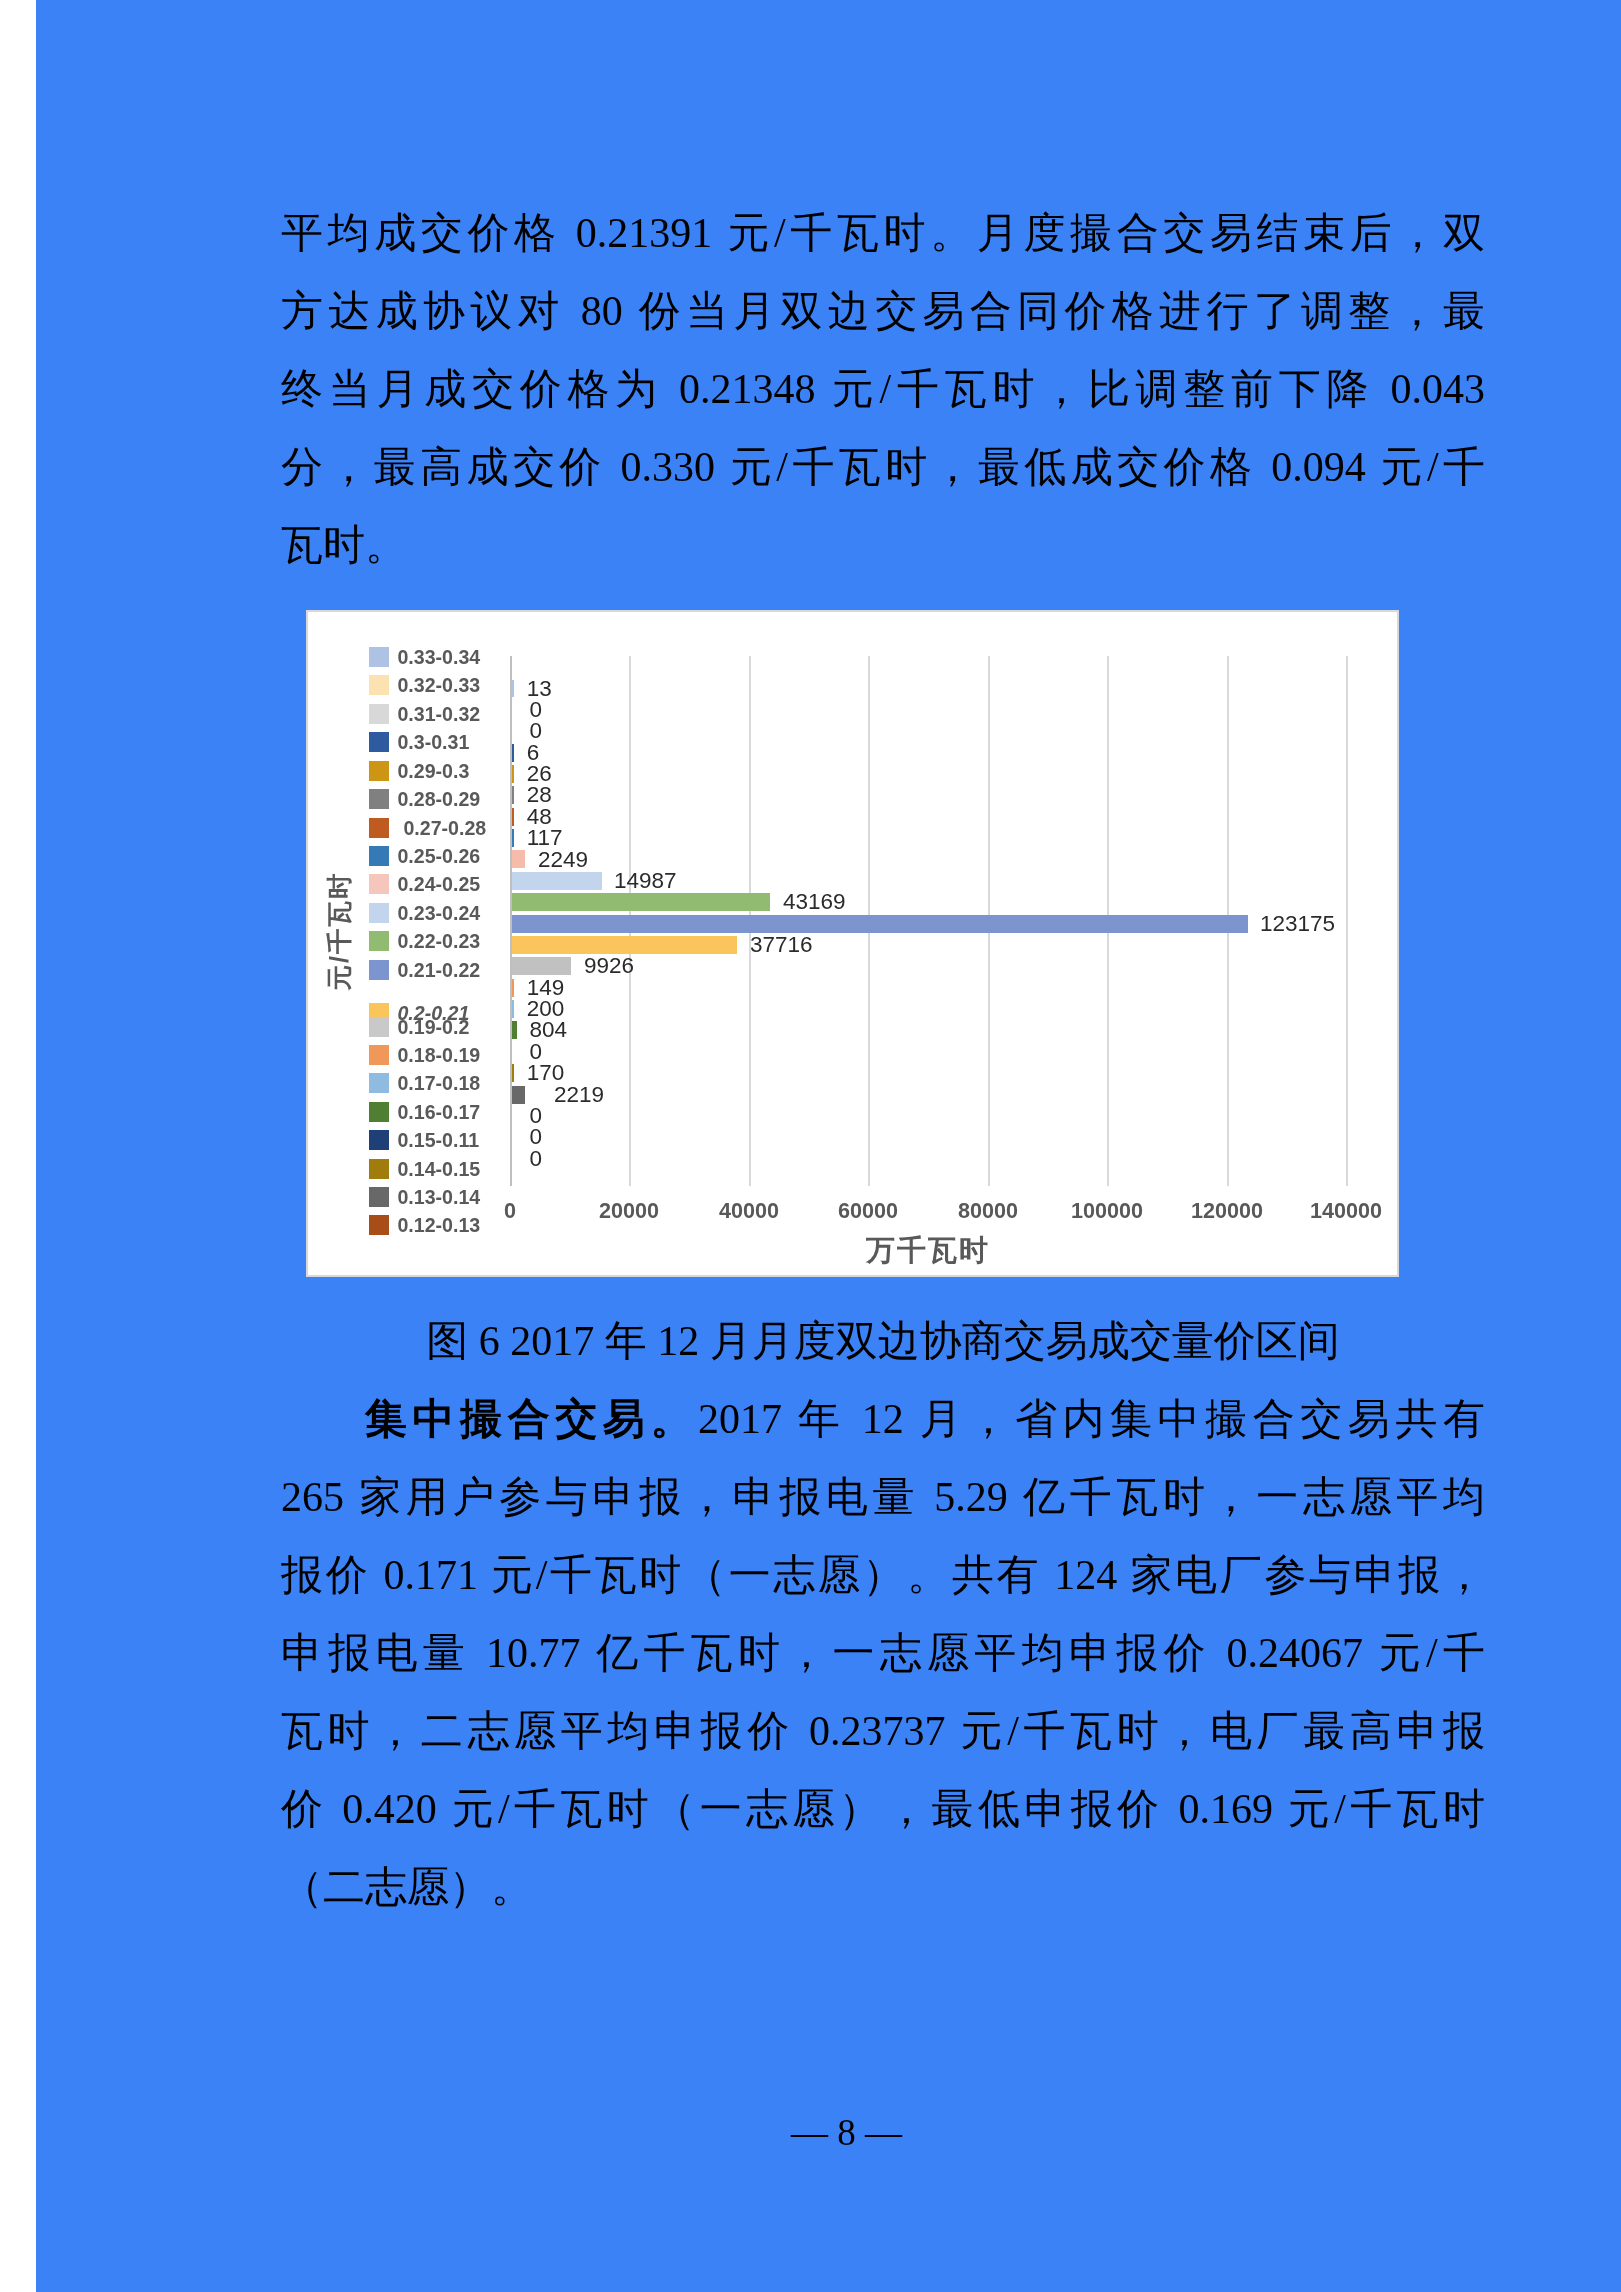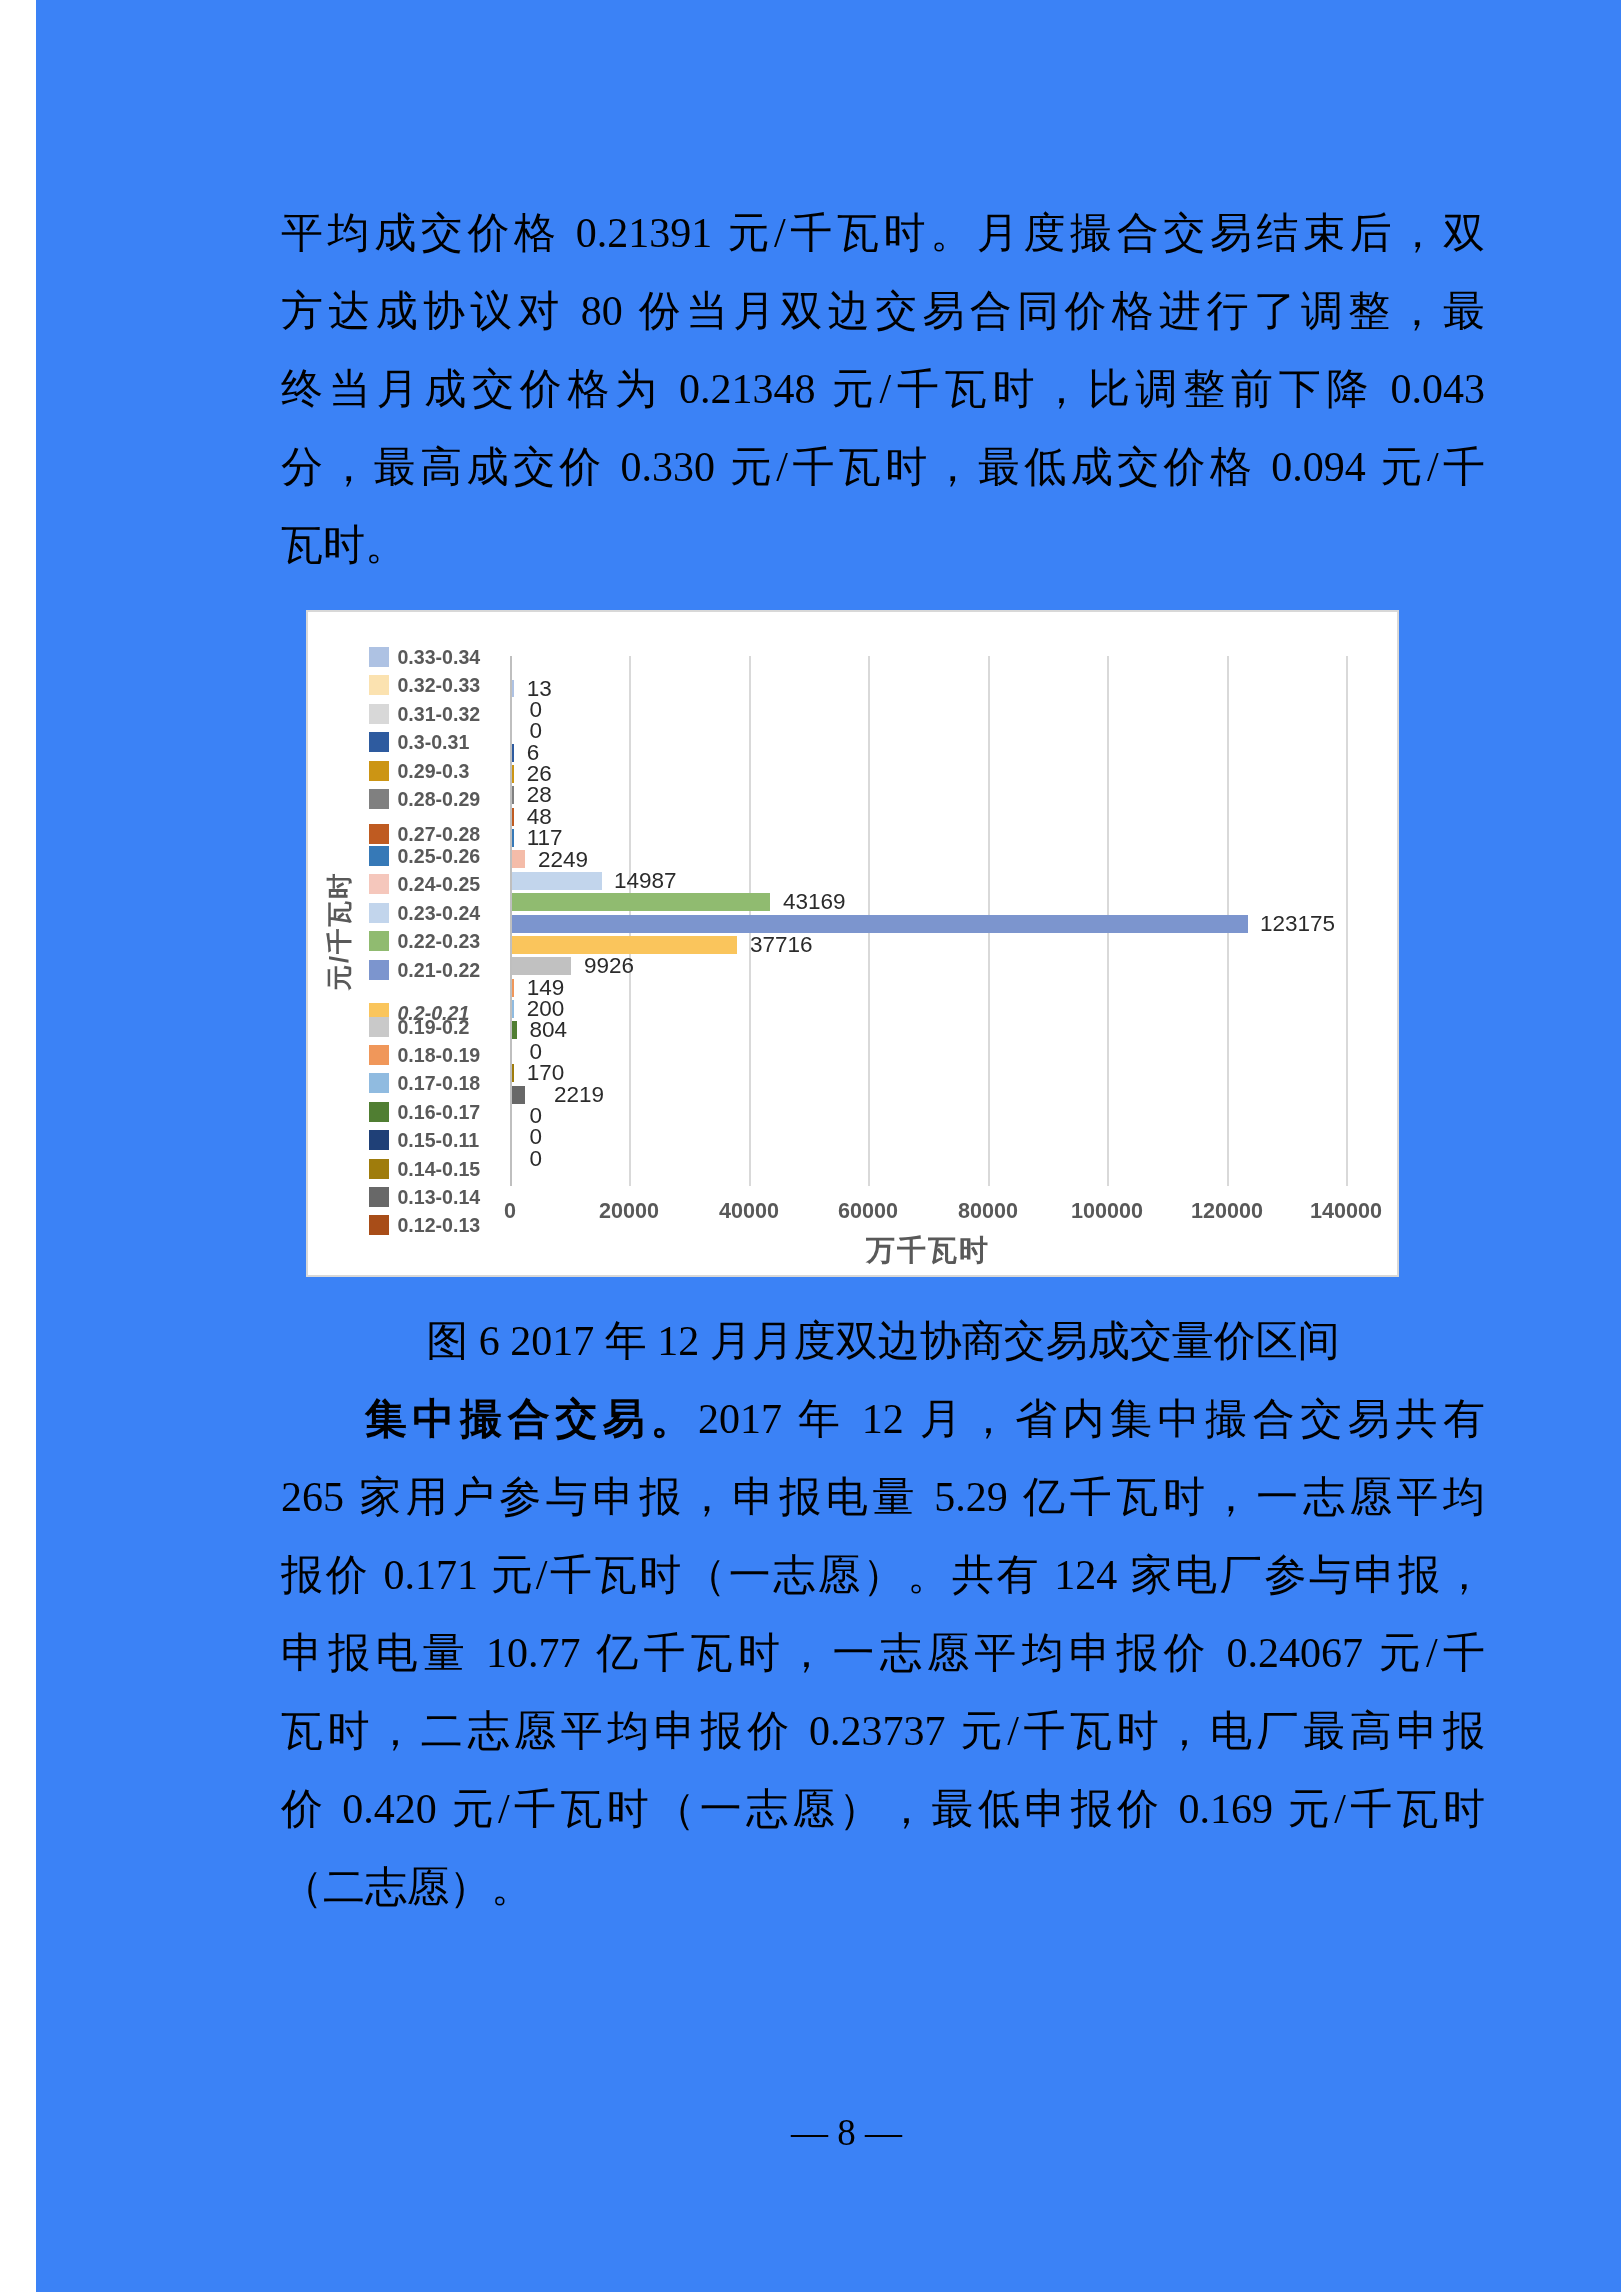--- a/index.html
+++ b/index.html
@@ -97,21 +97,21 @@
           <span class="legend-label">0.3-0.31</span>
         </div>
         <div class="legend-row" style="top: 114px;">
           <span class="legend-swatch" style="background: rgb(204, 149, 20);"></span>
           <span class="legend-label">0.29-0.3</span>
         </div>
         <div class="legend-row" style="top: 142px;">
           <span class="legend-swatch" style="background: rgb(128, 128, 128);"></span>
           <span class="legend-label">0.28-0.29</span>
         </div>
-        <div class="legend-row" style="top: 177px;">
+        <div class="legend-row" style="top: 171px; gap: 6px;">
           <span class="legend-swatch" style="background: rgb(191, 91, 33);"></span>
           <span class="legend-label">0.27-0.28</span>
         </div>
         <div class="legend-row" style="top: 199px; align-items: center;">
           <span class="legend-swatch" style="background: rgb(54, 121, 183);"></span>
           <span class="legend-label">0.25-0.26</span>
         </div>
         <div class="legend-row" style="top: 227px;">
           <span class="legend-swatch" style="background: rgb(245, 199, 188);"></span>
           <span class="legend-label">0.24-0.25</span>

